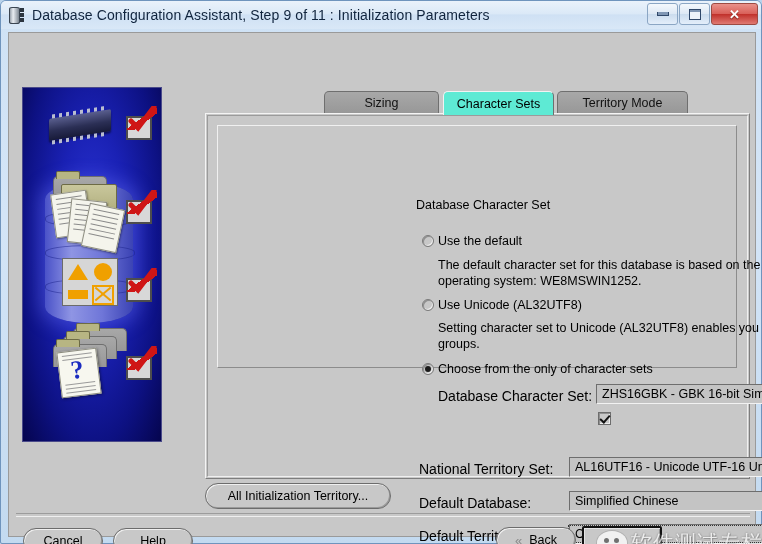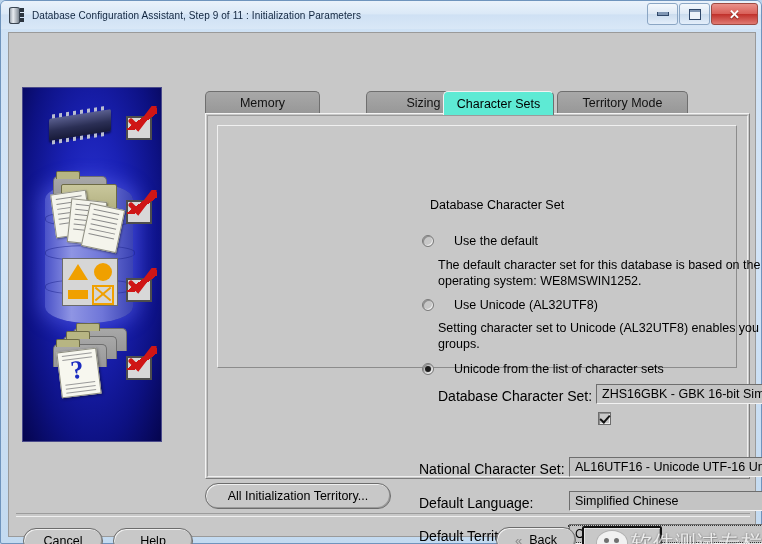--- a/index.html
+++ b/index.html
@@ -29,21 +29,21 @@
   .title-icon .cyl{
     position:absolute;left:1px;top:1px;width:9px;height:15px;
     background:linear-gradient(to right,#9aa3ad,#e9edf2 35%,#7e8893);
     border:1px solid #3a4450;border-radius:3px/2px;
   }
   .title-icon .dot{
     position:absolute;left:12px;width:4px;height:4px;background:#2c3540;
   }
   .title-icon .d1{top:2px;}.title-icon .d2{top:7px;}.title-icon .d3{top:12px;}
   .title-text{
-    font-size:10px;color:#10243d;letter-spacing:.1px;white-space:nowrap;
+    font-size:14px;color:#10243d;letter-spacing:.1px;white-space:nowrap;
   }
   .winbtns{position:absolute;right:3px;top:2px;display:flex;align-items:center;}
   .wbtn{
     width:29px;height:20px;margin-left:1px;
     border:1px solid #8ba6c4;border-radius:3px;
     background:linear-gradient(to bottom,#f4f8fc,#dee9f5 48%,#cbdcee 52%,#e3eefa);
     display:flex;align-items:center;justify-content:center;
   }
   .wbtn .min{width:10px;height:3px;border:1px solid #30486a;border-top:none;background:#7f96b4;}
   .wbtn .max{width:10px;height:9px;border:1px solid #30486a;background:#ecf3fb;box-shadow:inset 0 2px 0 #7f96b4;}
@@ -162,21 +162,21 @@
   .radio{
     width:12px;height:12px;border-radius:50%;box-sizing:border-box;
     background:#c8c8c8;
     border:1px solid #7a7a7a;
     box-shadow:inset 1px 1px 0 #8f8f8f,inset -1px -1px 0 #ededed;
     flex:none;position:relative;
   }
   .radio.on:after{
     content:"";position:absolute;left:2px;top:2px;width:6px;height:6px;border-radius:50%;background:#1a1a1a;
   }
-  .rowline{display:flex;align-items:center;gap:20px;font-size:12.5px;color:#000;}
+  .rowline{display:flex;align-items:center;gap:4px;font-size:12.5px;color:#000;}
   .desc{font-size:12.5px;color:#000;line-height:16px;}
   .cbx{
     width:13px;height:13px;box-sizing:border-box;background:#c8c8c8;
     border:1px solid #6d6d6d;position:relative;flex:none;
     box-shadow:inset 1px 1px 0 #909090,inset -1px -1px 0 #ededed;
   }
   .cbx.on:after{
     content:"";position:absolute;left:3px;top:0px;width:4px;height:8px;
     border:solid #111;border-width:0 2px 2px 0;transform:rotate(42deg);
   }
@@ -327,76 +327,73 @@
         <svg class="tick" style="top:180px;" viewBox="0 0 30 26">
             <path d="M4 15 L11 22 L27 1" stroke="#cf1616" stroke-width="5" fill="none" stroke-linecap="round"></path>
           </svg>
         <svg class="tick" style="top:258px;" viewBox="0 0 30 26">
             <path d="M4 15 L11 22 L27 1" stroke="#cf1616" stroke-width="5" fill="none" stroke-linecap="round"></path>
           </svg>
       </div>
     </div>
 
     <div class="tabstrip">
-      <div class="tab" style="left:0;width:115px;">
-        <span>Memory</span>
-      </div>
-      <div class="tab" style="left:119px;width:115px;margin-left:42px;">
+      <div class="tab" style="left:119px;width:115px;">
         <span>Sizing</span>
       </div>
       <div class="tab active" style="left:238px;width:111px;">
         <span>Character Sets</span>
       </div>
       <div class="tab" style="left:352px;width:131px;">
         <span>Territory Mode</span>
       </div>
     </div>
 
     <div class="panel">
       <div class="panel-inner"></div>
 
       <div class="groupbox">
         <div class="inner"></div>
       </div>
-      <div class="grouptitle" style="left:219px;top:84px;position:absolute;">Database Character Set</div>
+      <div class="grouptitle" style="left:205px;top:84px;position:absolute;">Database Character Set</div>
 
       <div class="rowline" style="position:absolute;left:216px;top:120px;">
         <span class="radio"></span>
         <span>Use the default</span>
       </div>
       <div class="desc" style="position:absolute;left:232px;top:143px;width:490px;">The default character set for this database is based on the language setting of this operating system: WE8MSWIN1252.</div>
 
       <div class="rowline" style="position:absolute;left:216px;top:184px;">
         <span class="radio"></span>
         <span>Use Unicode (AL32UTF8)</span>
       </div>
       <div class="desc" style="position:absolute;left:232px;top:206px;width:490px;">Setting character set to Unicode (AL32UTF8) enables you to store multiple language groups.</div>
 
       <div class="rowline" style="position:absolute;left:216px;top:248px;">
         <span class="radio on"></span>
-        <span>Unicode from the list of character sets</span>
+        <span>Choose from the only of character sets</span>
       </div>
 
       <div class="lbl" style="position:absolute;left:232px;top:274px;">Database Character Set:</div>
       <div class="combo" style="position:absolute;left:390px;top:270px;width:344px;">
         <span class="val">ZHS16GBK - GBK 16-bit Simplified Chinese</span>
 
       </div>
 
       <div class="rowline" style="position:absolute;left:392px;top:298px;gap:4px;">
         <span class="cbx on"></span>
       </div>
 
-      <div class="lbl" style="position:absolute;left:213px;top:347px;">National Character Set:</div>
+      <div class="lbl" style="position:absolute;left:213px;top:347px;">National Territory Set:</div>
       <div class="combo" style="position:absolute;left:363px;top:343px;width:371px;">
         <span class="val">AL16UTF16 - Unicode UTF-16 Universal character set</span>
 
       </div>
 
-      <div class="lbl" style="position:absolute;left:213px;top:381px;">Default Language:</div>
+      <div class="lbl" style="position:absolute;left:213px;top:381px;">Default Database:</div>
       <div class="combo" style="position:absolute;left:363px;top:377px;width:371px;">
         <span class="val">Simplified Chinese</span>
 
       </div>
 
       <div class="lbl" style="position:absolute;left:213px;top:414px;">Default Territory:</div>
       <div class="combo focused" style="position:absolute;left:363px;top:410px;width:371px;">
         <span class="val">China</span>
 
       </div>

